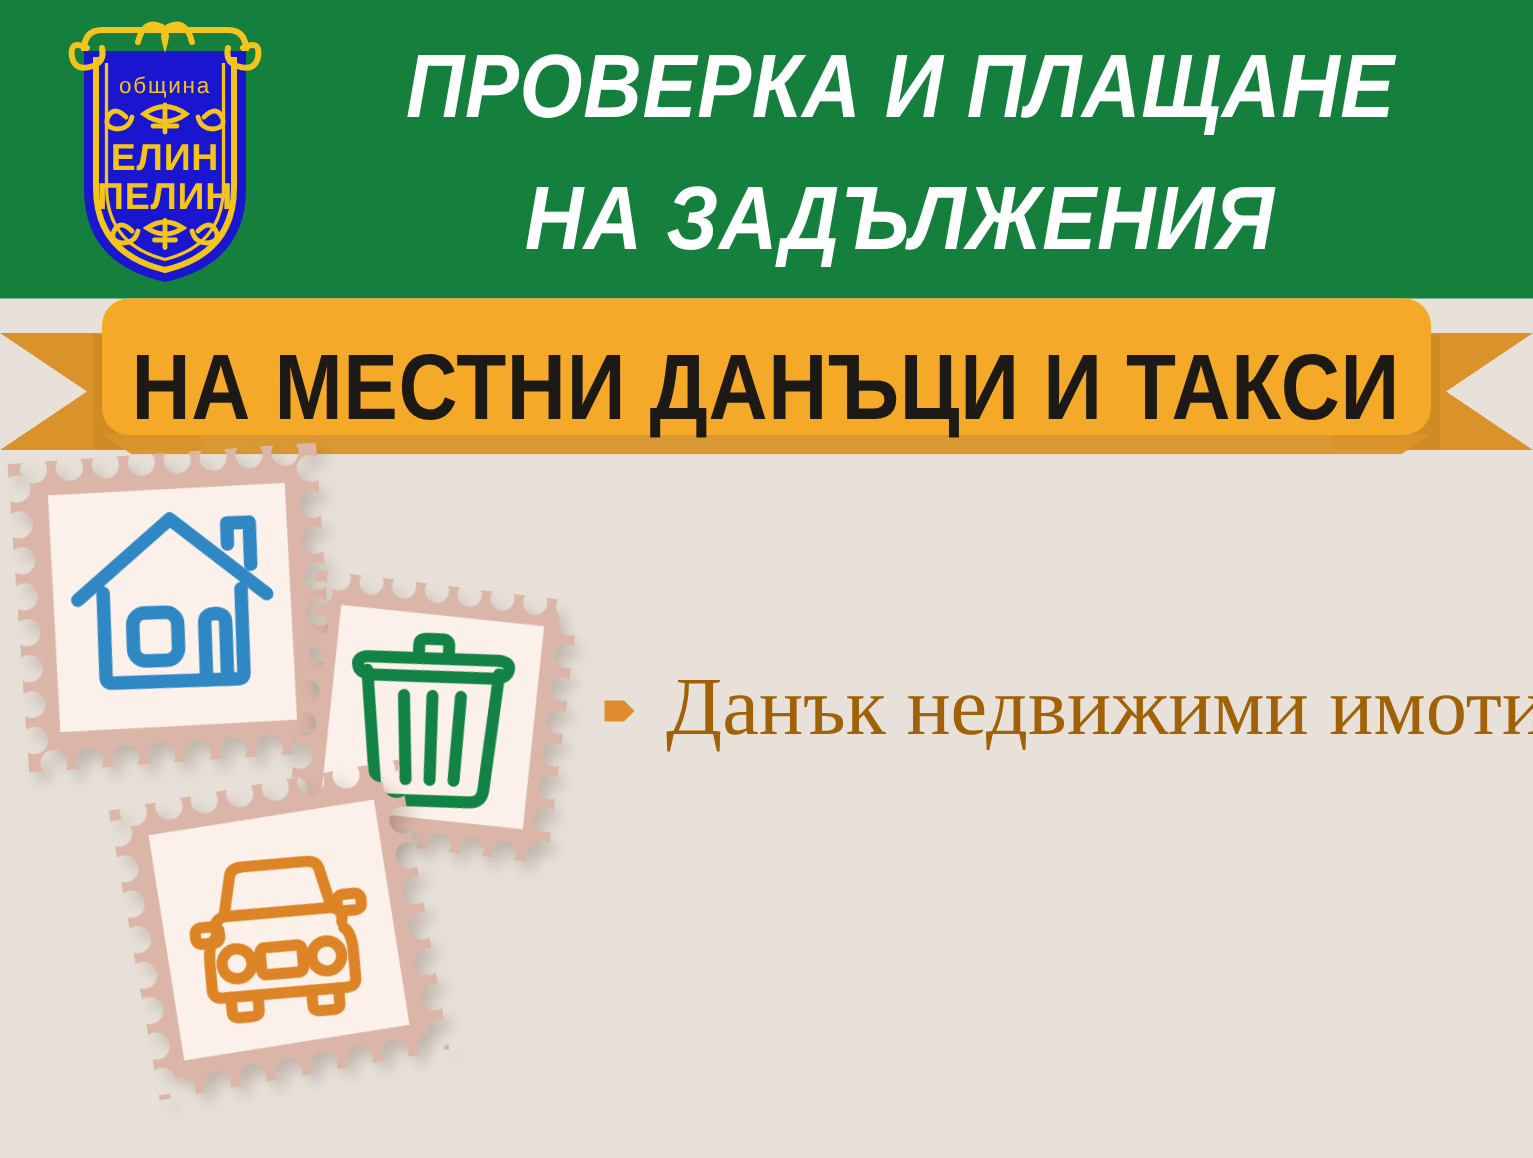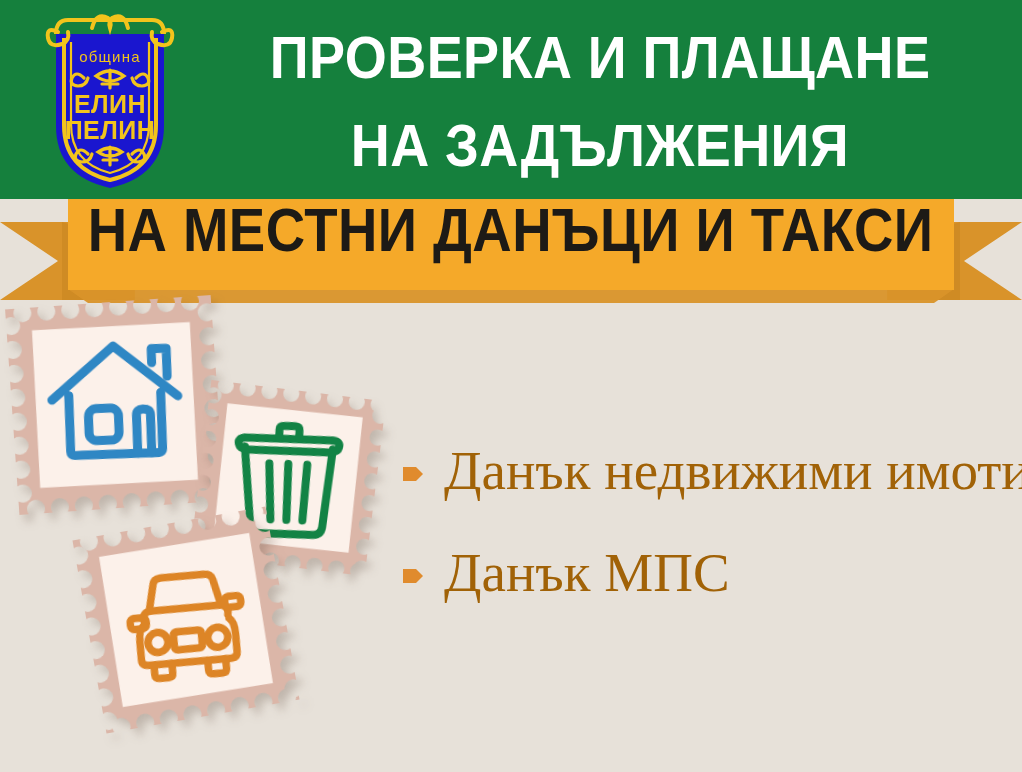--- a/index.html
+++ b/index.html
@@ -28,20 +28,21 @@
     width:140px; height:185px;
   }
   .crest-wrap svg { display:block; width:140px; height:185px; }
 
   .header-title {
     position:absolute; left:190px; top:16px;
     width:820px; height:172px;
     display:flex; flex-direction:column;
     align-items:center; justify-content:center;
     gap:20px;
+    font-style:italic;
   }
   .header-title .line {
     color:#ffffff;
     font-family:"Liberation Sans", sans-serif;
     font-weight:700;
     font-size:60px;
     line-height:68px;
     letter-spacing:0.5px;
     transform:scaleX(0.90);
     transform-origin:center center;
@@ -69,21 +70,21 @@
     position:absolute; left:68px; top:90px;
     width:886px; height:14px;
     background:#d9932a;
     clip-path:polygon(0 0, 886px 0, 866px 14px, 20px 14px);
     opacity:0.95;
   }
   .ribbon-main {
     position:absolute; left:68px; top:0;
     width:886px; height:91px;
     background:#f5a929;
-    display:flex; align-items:flex-start; justify-content:center;
+    display:flex; align-items:flex-end; justify-content:center;border-radius:18px;
   }
   .ribbon-text {
     color:#1d1a16;
     font-family:"Liberation Sans", sans-serif;
     font-weight:700;
     font-size:62px;
     line-height:62px;
     letter-spacing:0.5px;
     transform:scaleX(0.88);
     white-space:nowrap;
@@ -359,24 +360,16 @@
     <div class="bullet-row">
       <span class="bullet-marker">
         <svg viewBox="0 0 26 26" xmlns="http://www.w3.org/2000/svg">
           <path d="M3 6 L16 6 L23 13 L16 20 L3 20 Z" fill="#e08b2d"></path>
         </svg>
       </span>
       <span class="bullet-label">Данък недвижими имоти</span>
     </div>
 
 
-    <div class="bullet-row">
-      <span class="bullet-marker">
-        <svg viewBox="0 0 26 26" xmlns="http://www.w3.org/2000/svg">
-          <path d="M3 6 L16 6 L23 13 L16 20 L3 20 Z" fill="#e08b2d"></path>
-        </svg>
-      </span>
-      <span class="bullet-label">Данък МПС</span>
-    </div>
 
   </div>
 
 </div>
 
 </body></html>

